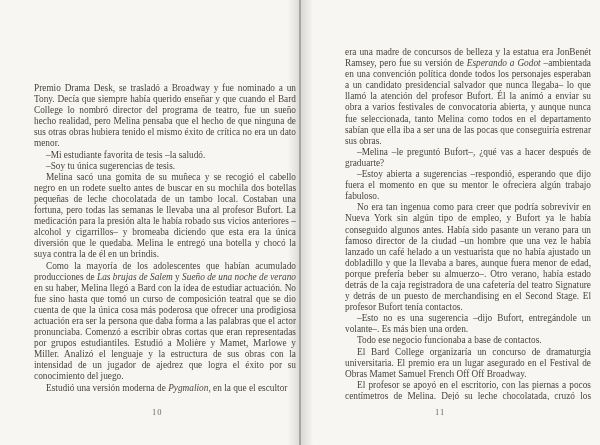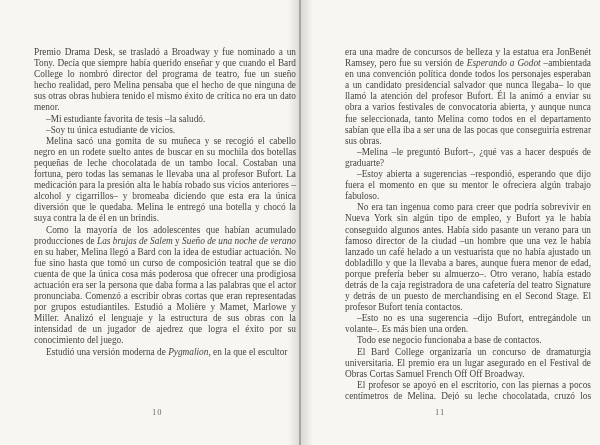--- a/index.html
+++ b/index.html
@@ -51,20 +51,21 @@
     color: #49443d;
     font-size: 9.3px;
     line-height: 11.1px;
     text-align: justify;
     hyphens: auto;
     -webkit-hyphens: auto;
   }
   .page-text.left {
     left: 34px;
     width: 262px;
+    margin-top: 36px;
   }
   .page-text.right {
     left: 345px;
     width: 246px;
   }
   .page-text p {
     margin: 0;
     padding: 0;
   }
   .page-text p.indent {
@@ -90,34 +91,34 @@
 
 <div class="spread">
 
   <div class="seam-shade-left"></div>
   <div class="seam"></div>
   <div class="seam-shade-right"></div>
 
   <div class="page-text left">
       <p><span>Premio Drama Desk, se trasladó a Broadway y fue nominado a un Tony. Decía que siempre había querido enseñar y que cuando el Bard College lo nombró director del programa de teatro, fue un sueño hecho realidad, pero Melina pensaba que el hecho de que ninguna de sus otras obras hubiera tenido el mismo éxito de crítica no era un dato menor.</span></p>
       <p class="indent"><span>–Mi estudiante favorita de tesis –la saludó.</span></p>
-      <p class="indent"><span>–Soy tu única estudiante de vicios.</span></p>
+      <p class="indent"><span>–Soy tu única sugerencias de tesis.</span></p>
       <p class="indent"><span>Melina sacó una gomita de su muñeca y se recogió el cabello negro en un rodete suelto antes de buscar en su mochila dos botellas pequeñas de leche chocolatada de un tambo local. Costaban una fortuna, pero todas las semanas le llevaba una al profesor Bufort. La medicación para la presión alta le había robado sus vicios anteriores –alcohol y cigarrillos– y bromeaba diciendo que esta era la única diversión que le quedaba. Melina le entregó una botella y chocó la suya contra la de él en un brindis.</span></p>
       <p class="indent"><span>Como la mayoría de los adolescentes que habían acumulado producciones de </span><em>Las brujas de Salem</em><span> y </span><em>Sueño de una noche de verano</em><span> en su haber, Melina llegó a Bard con la idea de estudiar actuación. No fue sino hasta que tomó un curso de composición teatral que se dio cuenta de que la única cosa más poderosa que ofrecer una prodigiosa actuación era ser la persona que daba forma a las palabras que el actor pronunciaba. Comenzó a escribir obras cortas que eran representadas por grupos estudiantiles. Estudió a Molière y Mamet, Marlowe y Miller. Analizó el lenguaje y la estructura de sus obras con la intensidad de un jugador de ajedrez que logra el éxito por su conocimiento del juego.</span></p>
       <p class="indent"><span>Estudió una versión moderna de </span><em>Pygmalion</em><span>, en la que el escultor</span></p>
     </div>
 
   <div class="page-text right">
       <p><span>era una madre de concursos de belleza y la estatua era JonBenét Ramsey, pero fue su versión de </span><em>Esperando a Godot</em><span> –ambientada en una convención política donde todos los personajes esperaban a un candidato presidencial salvador que nunca llegaba– lo que llamó la atención del profesor Bufort. Él la animó a enviar su obra a varios festivales de convocatoria abierta, y aunque nunca fue seleccionada, tanto Melina como todos en el departamento sabían que ella iba a ser una de las pocas que conseguiría estrenar sus obras.</span></p>
       <p class="indent"><span>–Melina –le preguntó Bufort–, ¿qué vas a hacer después de graduarte?</span></p>
       <p class="indent"><span>–Estoy abierta a sugerencias –respondió, esperando que dijo fuera el momento en que su mentor le ofreciera algún trabajo fabuloso.</span></p>
       <p class="indent"><span>No era tan ingenua como para creer que podría sobrevivir en Nueva York sin algún tipo de empleo, y Bufort ya le había conseguido algunos antes. Había sido pasante un verano para un famoso director de la ciudad –un hombre que una vez le había lanzado un café helado a un vestuarista que no había ajustado un dobladillo y que la llevaba a bares, aunque fuera menor de edad, porque prefería beber su almuerzo–. Otro verano, había estado detrás de la caja registradora de una cafetería del teatro Signature y detrás de un puesto de merchandising en el Second Stage. El profesor Bufort tenía contactos.</span></p>
       <p class="indent"><span>–Esto no es una sugerencia –dijo Bufort, entregándole un volante–. Es más bien una orden.</span></p>
       <p class="indent"><span>Todo ese negocio funcionaba a base de contactos.</span></p>
-      <p class="indent"><span>El Bard College organizaría un concurso de dramaturgia universitaria. El premio era un lugar asegurado en el Festival de Obras Cortas Samuel French Off Off Broadway.</span></p>
+      <p class="indent"><span>El Bard College organizaría un concurso de dramaturgia universitaria. El premio era un lugar asegurado en el Festival de Obras Mamet Samuel French Off Off Broadway.</span></p>
       <p class="indent"><span>El profesor se apoyó en el escritorio, con las piernas a pocos centímetros de Melina. Dejó su leche chocolatada, cruzó los brazos y le sonrió.</span></p>
     </div>
 
   <div class="page-num left">10</div>
 
   <div class="page-num right">11</div>
 
 </div>
 
 </body></html>

